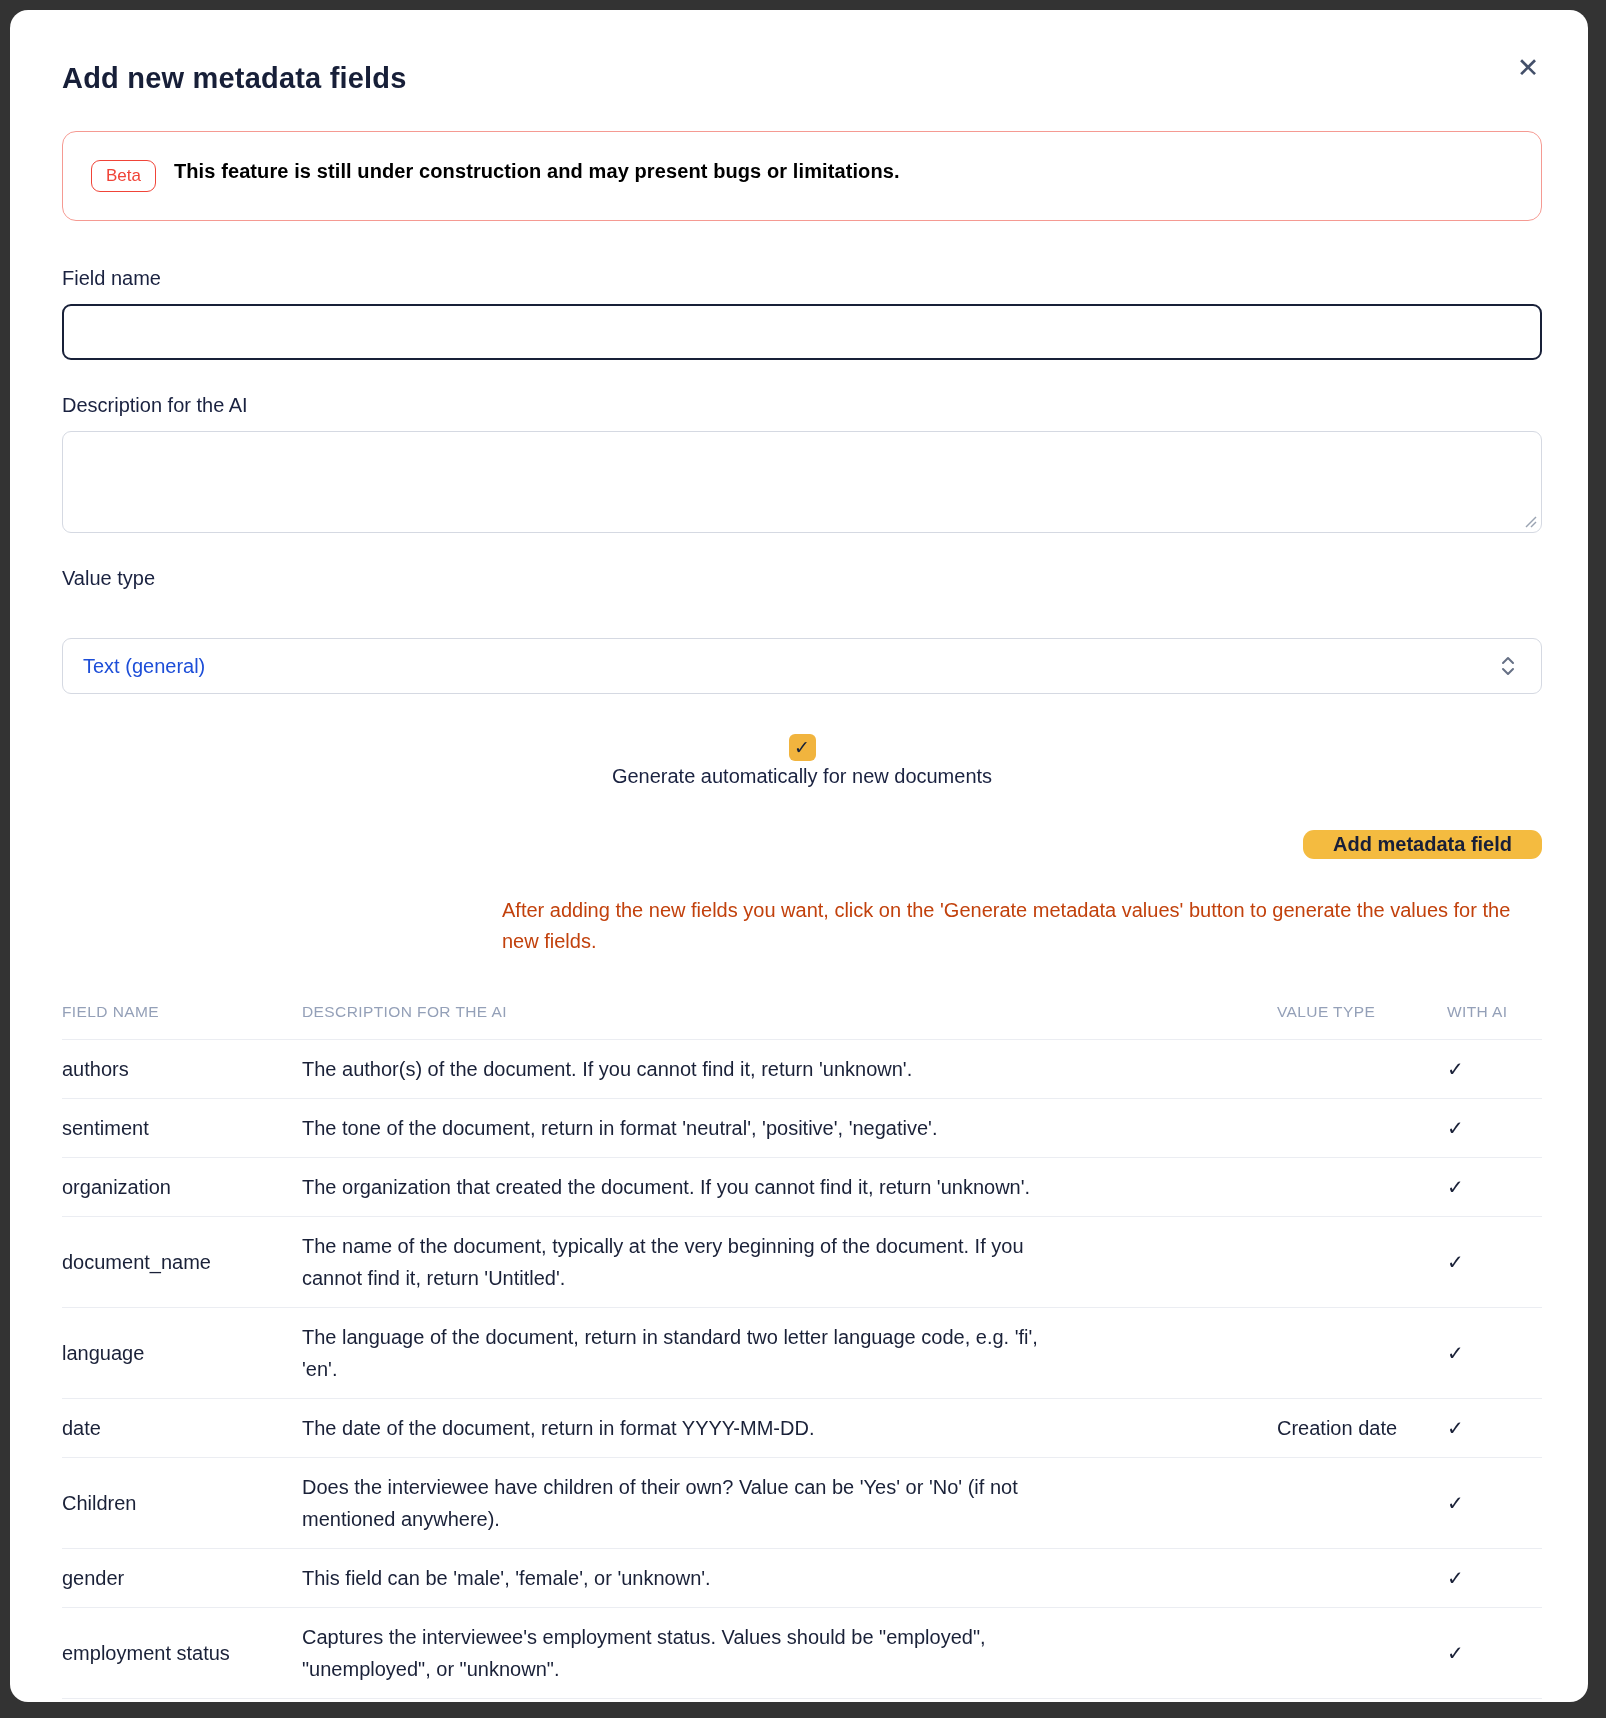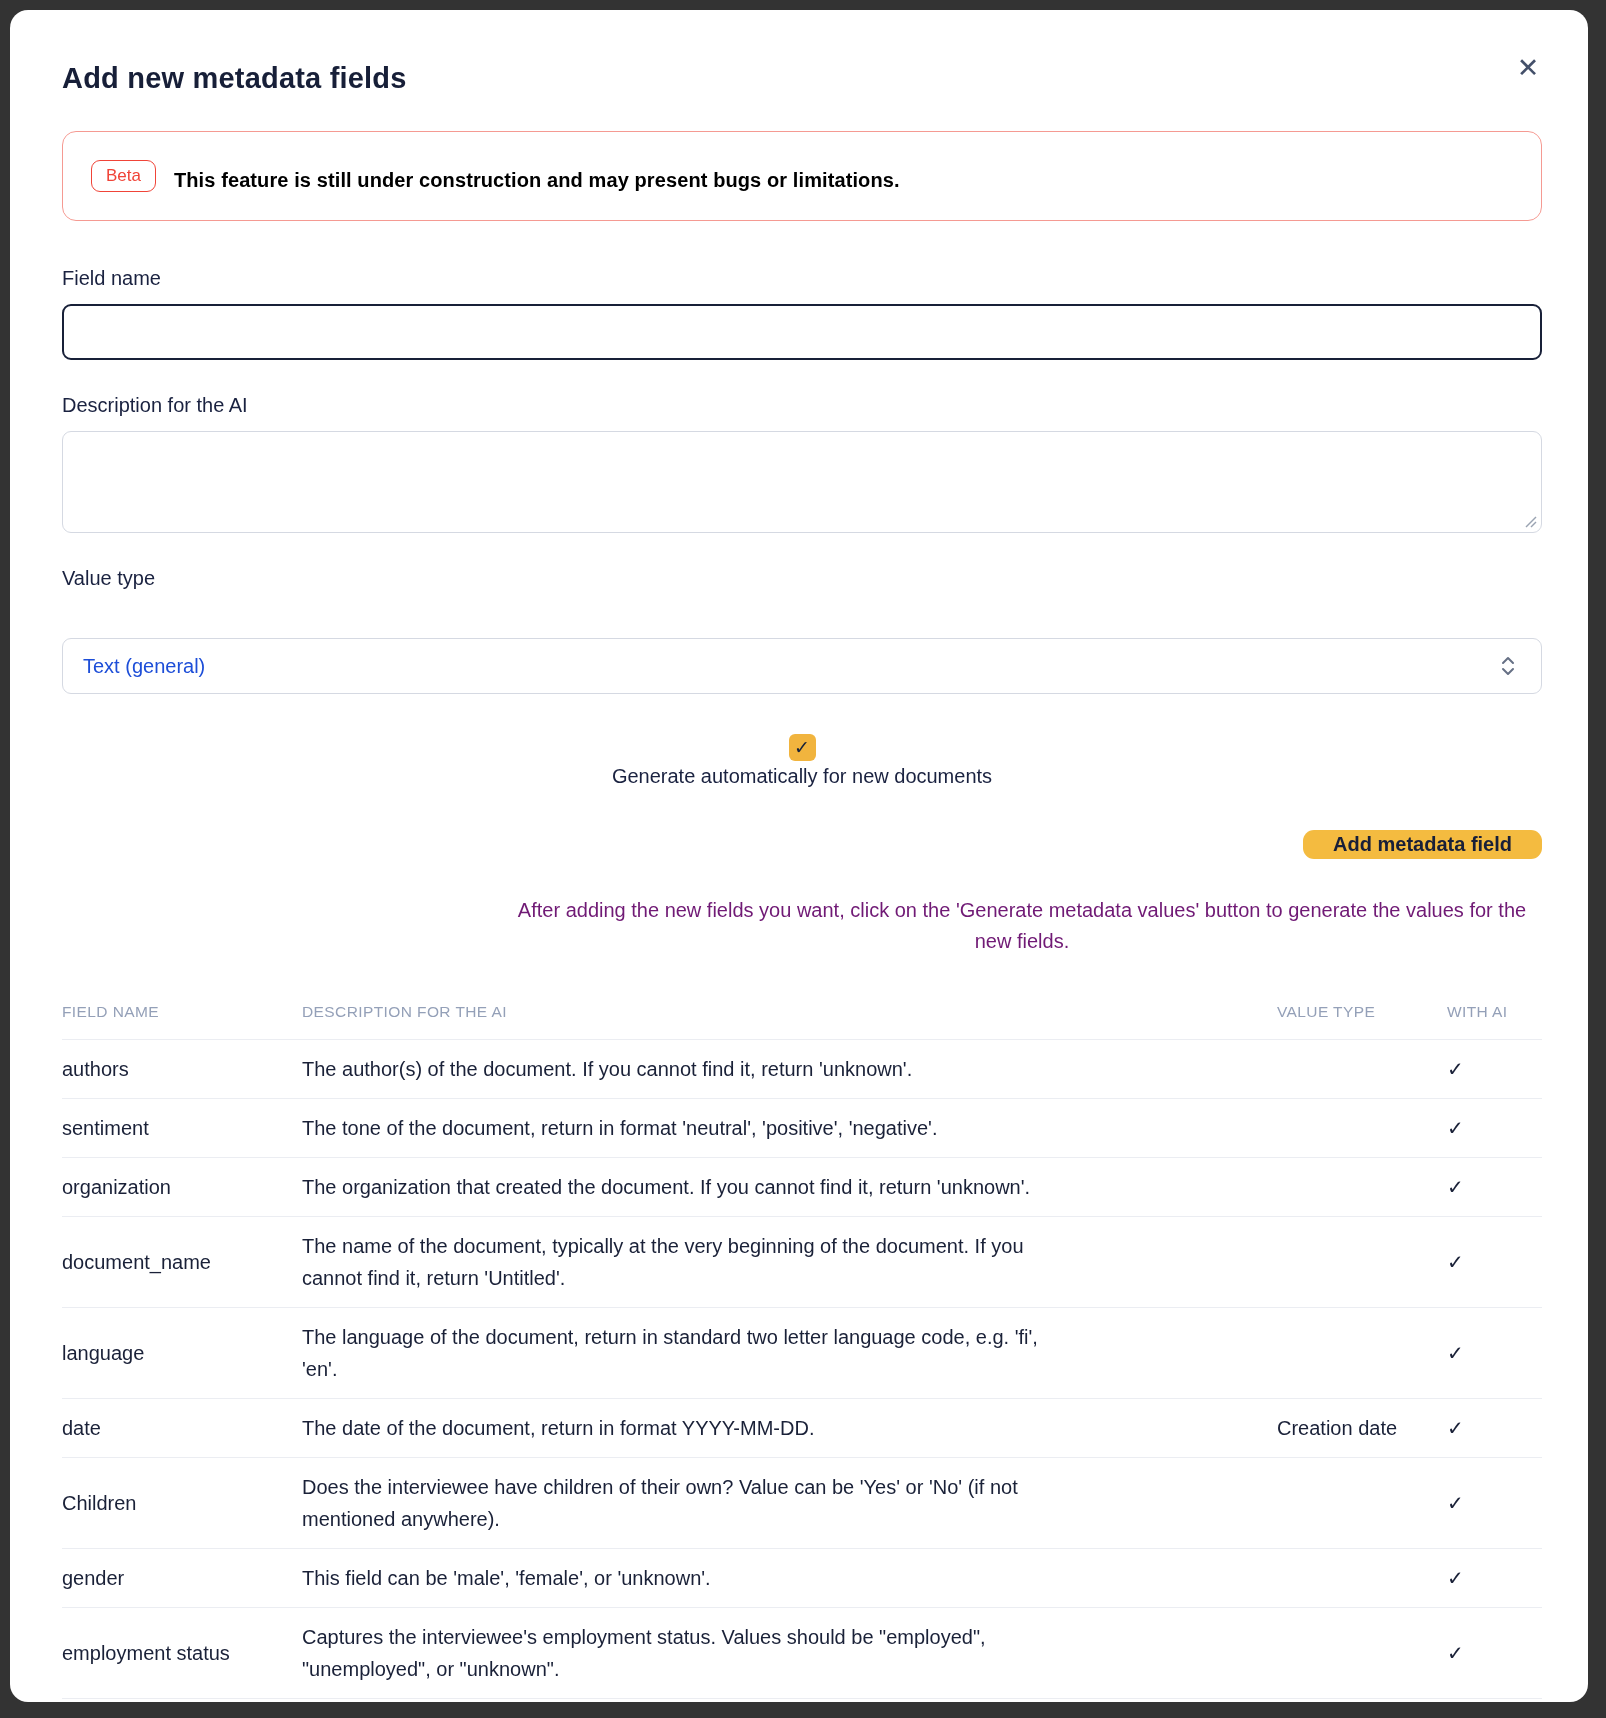--- a/index.html
+++ b/index.html
@@ -17,21 +17,21 @@
   }
   .modal-header { position:relative; margin-bottom:36px; }
   .modal-title { font-size:29px; font-weight:700; color:#171F38; letter-spacing:.2px; }
   .close-btn {
     position:absolute; right:-6px; top:-14px; width:40px; height:40px;
     background:none; border:none; font-size:27px; line-height:40px; text-align:center;
     color:#44506A; cursor:pointer; font-family:"DejaVu Sans", sans-serif;
   }
   .alert {
     border:1px solid #F59A92; border-radius:14px;
-    padding:28px 28px; display:flex; align-items:flex-end; gap:18px;
+    padding:28px 28px; display:flex; align-items:flex-start; gap:18px;
     margin-bottom:46px;
   }
   .beta-badge {
     border:1.5px solid #F04438; color:#F04438; border-radius:9px;
     padding:5px 14px; font-size:17px; font-weight:500; white-space:nowrap;
   }
   .alert-msg { color:#000000; font-size:20px; font-weight:700; letter-spacing:.1px; }
 
   .form-label { display:block; font-size:20px; font-weight:500; color:#1A2240; margin-bottom:14px; }
   .text-input {
@@ -64,21 +64,21 @@
   }
   .gen-label { margin-top:4px; font-size:20px; color:#1A2240; }
 
   .button-row { text-align:right; margin-bottom:36px; }
   .add-btn {
     background:#F4BB40; border:none; border-radius:11px;
     padding:3px 30px; font-size:20px; font-weight:700; color:#181F38;
     cursor:pointer; font-family:"Liberation Sans", sans-serif;
   }
   .helper-text {
-    text-align:center; color:#701a75; font-size:20px; line-height:1.55;
+    text-align:left; color:#c2410c; font-size:20px; line-height:1.55;
     margin-left:auto; max-width:1040px; margin-bottom:46px;
   }
 
   table { width:100%; border-collapse:collapse; }
   th {
     text-align:left; font-size:15.5px; font-weight:400; color:#94A0B8;
     letter-spacing:.4px; padding:0 0 18px 0; border-bottom:1px solid #EBEDF2;
   }
   td {
     font-size:20px; color:#1A2138; padding:13px 0; border-bottom:1px solid #EBEDF2;

